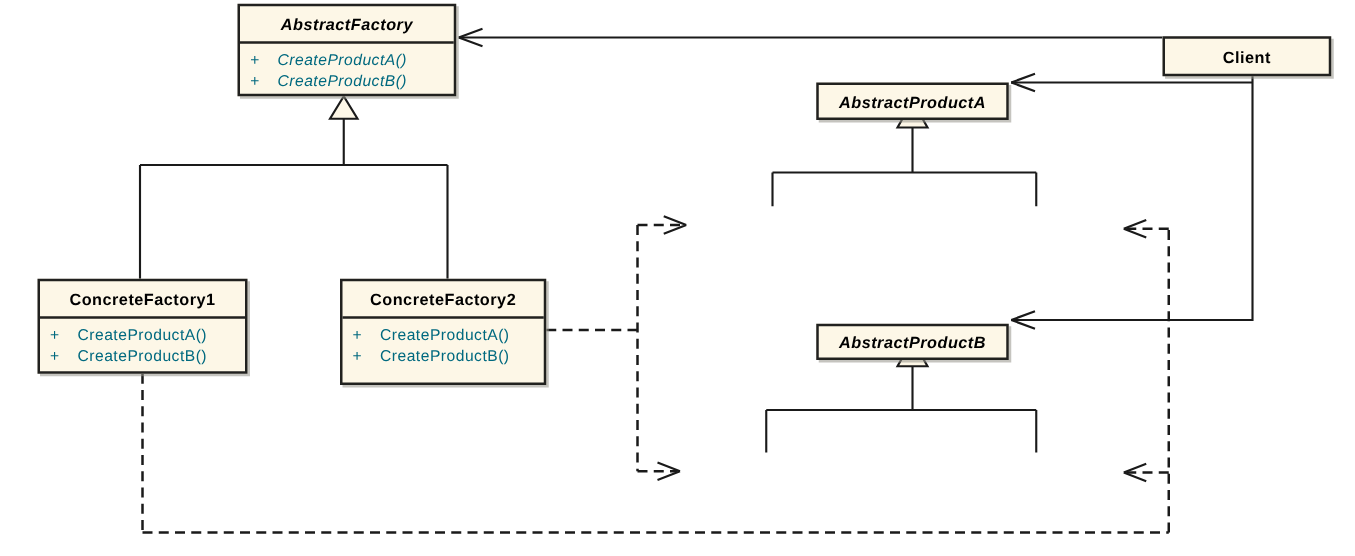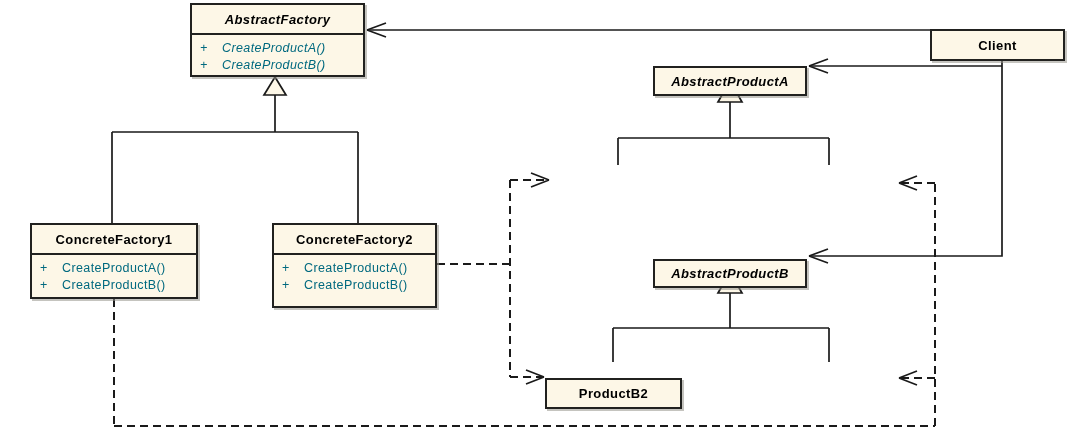--- a/index.html
+++ b/index.html
@@ -125,23 +125,20 @@
   <div class="uml-class simple abstract" style="left:653px;top:50px;width:154px;height:30px">
     <div class="uml-title">AbstractProductA</div>
   </div>
 
 
 
   <div class="uml-class simple abstract" style="left:653px;top:243px;width:154px;height:29px">
     <div class="uml-title">AbstractProductB</div>
   </div>
 
-  <div class="uml-class simple" style="left:545px;top:362px;width:137px;height:31px">
-    <div class="uml-title">ProductB2</div>
-  </div>
 
 
   <div class="uml-class" style="left:30px;top:223px;width:168px;height:76px">
     <div class="uml-title">ConcreteFactory1</div>
     <div class="uml-methods">
       <div class="uml-method">
         <span class="vis">+</span>
         <span class="sig">CreateProductA()</span>
       </div>
       <div class="uml-method">

